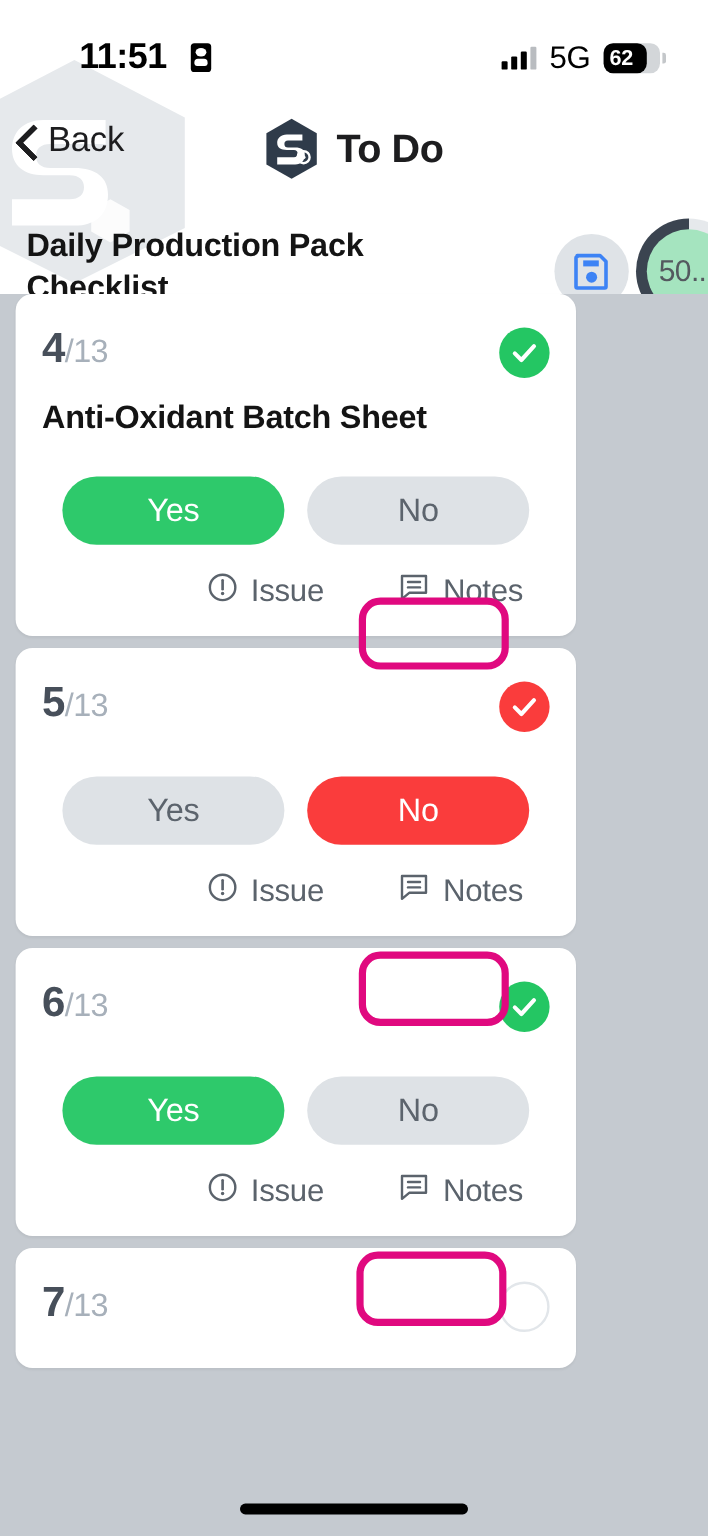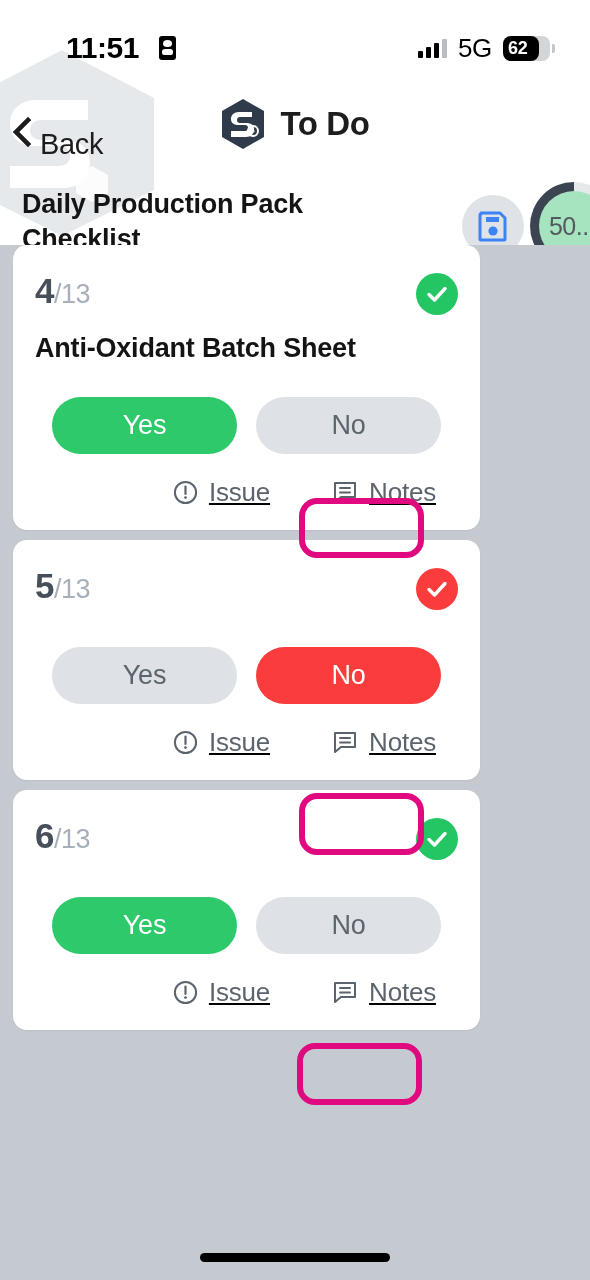--- a/index.html
+++ b/index.html
@@ -170,21 +170,20 @@
     width: 17px; height: 17px;
     border-left: 5px solid #1d1d1f;
     border-bottom: 5px solid #1d1d1f;
     transform: rotate(45deg);
     border-radius: 1px;
   }
   .back-label {
     font-size: 29px;
     color: #1d1d1f;
     letter-spacing: -0.3px;
-    margin-top: 27px;
   }
   .nav-title-wrap {
     position: absolute;
     left: 0; right: 0;
     top: 0;
     display: flex;
     align-items: center;
     justify-content: center;
     gap: 14px;
     height: 58px;
@@ -348,25 +347,23 @@
   .footer-actions {
     display: flex;
     justify-content: flex-end;
     align-items: center;
     gap: 38px;
     height: 76px;
     padding-right: 10px;
   }
   .faction {
     display: flex;
-    align-items: center;
     gap: 11px;
     cursor: pointer;
     padding: 8px 12px;
-    text-decoration: underline;
   }
   .faction-label {
     font-size: 26px;
     color: #5b636c;
     letter-spacing: -0.2px;
   }
   .faction svg { display: block; }
 
   
   .hl {
@@ -564,17 +561,25 @@
             <path d="M3 3 h20 v14 h-14 l-6 5 z" fill="none" stroke="#5b636c" stroke-width="2" stroke-linejoin="round"></path>
             <line x1="8" y1="8" x2="18" y2="8" stroke="#5b636c" stroke-width="2" stroke-linecap="round"></line>
             <line x1="8" y1="12.5" x2="18" y2="12.5" stroke="#5b636c" stroke-width="2" stroke-linecap="round"></line>
           </svg>
           <span class="faction-label">Notes</span>
         </div>
       </div>
       <div class="hl" style="left:284px; top:253px; width:125px; height:62px;"></div>
     </div>
 
+    <div class="card" style="height:100px; overflow:hidden;">
+      <div class="card-head">
+        <div class="counter">
+          <b>7</b><span>/13</span>
+        </div>
+        <div class="badge empty"></div>
+      </div>
+    </div>
 
   </div>
 
   <div class="home-indicator"></div>
 </div>
 
 </body></html>

